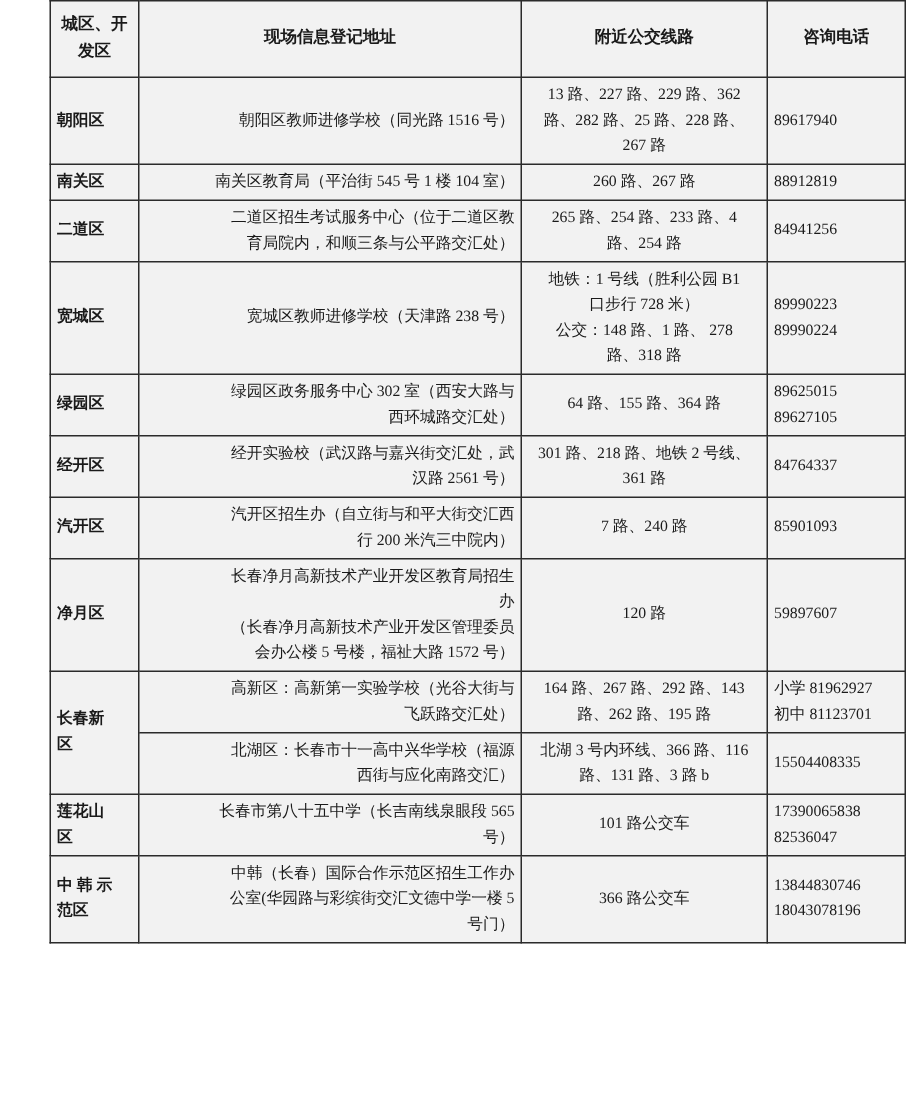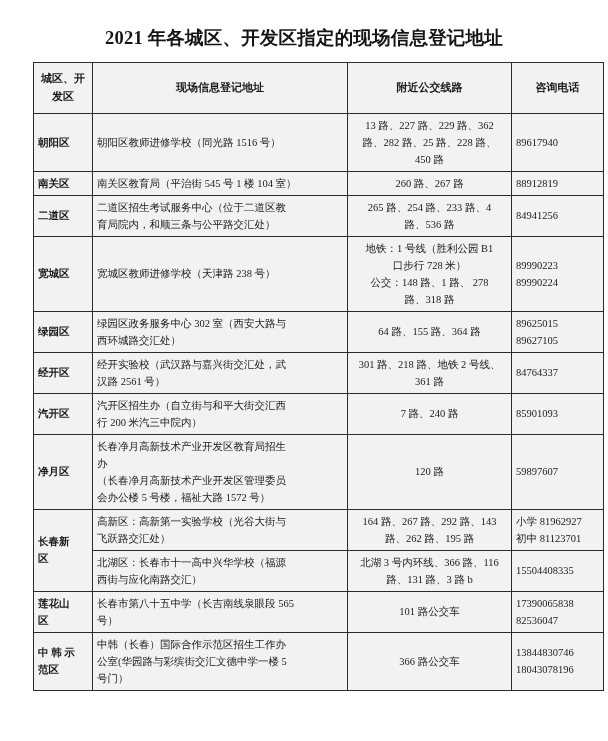--- a/index.html
+++ b/index.html
@@ -60,39 +60,38 @@
     padding: 7px 3px;
   }
   .c-district {
     width: 52px;
     text-align: left;
     font-weight: bold;
     font-size: 11px;
   }
   .c-address {
     width: 248px;
-    text-align: left;
+    text-align: right;
   }
   .c-bus {
     width: 157px;
     text-align: center;
   }
   .c-phone {
     width: 85px;
     text-align: left;
   }
   .cell-line { display: block; }
   .phone-line { display: block; }
 </style>
 </head>
 <body>
 
 <div class="page">
 
-  <div class="title">2021 年各城区、开发区指定的现场信息登记地址</div>
 
   <div class="table-wrap">
     <table class="reg-table">
       <thead>
         <tr>
           <th class="c-district">城区、开发区</th>
           <th class="c-address">现场信息登记地址</th>
           <th class="c-bus">附近公交线路</th>
           <th class="c-phone">咨询电话</th>
         </tr>
@@ -101,21 +100,21 @@
           <tr>
             <td class="c-district">
               <span class="cell-line">朝阳区</span>
             </td>
             <td class="c-address">
               <span class="cell-line">朝阳区教师进修学校（同光路 1516 号）</span>
             </td>
             <td class="c-bus">
               <span class="cell-line">13 路、227 路、229 路、362</span>
               <span class="cell-line">路、282 路、25 路、228 路、</span>
-              <span class="cell-line">450 路</span>
+              <span class="cell-line">267 路</span>
             </td>
             <td class="c-phone">
               <span class="phone-line">89617940</span>
             </td>
           </tr>
           <tr>
             <td class="c-district">
               <span class="cell-line">南关区</span>
             </td>
             <td class="c-address">
@@ -131,21 +130,21 @@
           <tr>
             <td class="c-district">
               <span class="cell-line">二道区</span>
             </td>
             <td class="c-address">
               <span class="cell-line">二道区招生考试服务中心（位于二道区教</span>
               <span class="cell-line">育局院内，和顺三条与公平路交汇处）</span>
             </td>
             <td class="c-bus">
               <span class="cell-line">265 路、254 路、233 路、4</span>
-              <span class="cell-line">路、536 路</span>
+              <span class="cell-line">路、254 路</span>
             </td>
             <td class="c-phone">
               <span class="phone-line">84941256</span>
             </td>
           </tr>
           <tr>
             <td class="c-district">
               <span class="cell-line">宽城区</span>
             </td>
             <td class="c-address">

